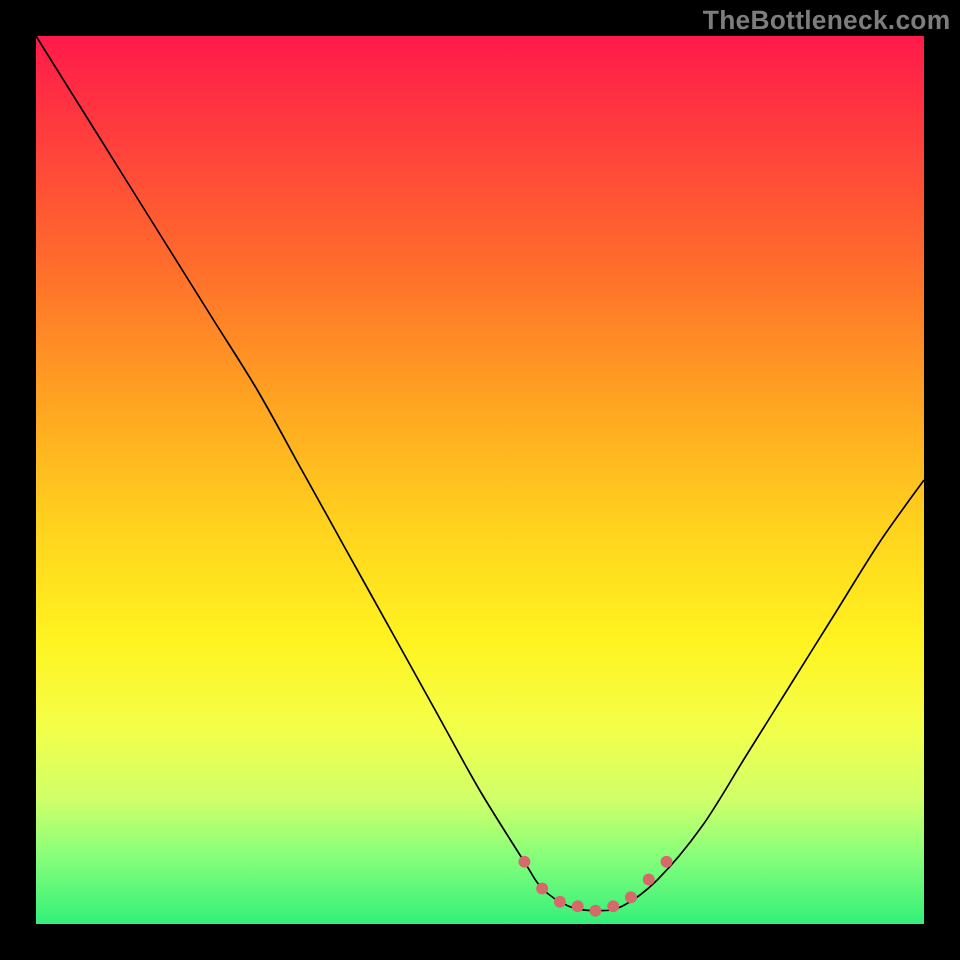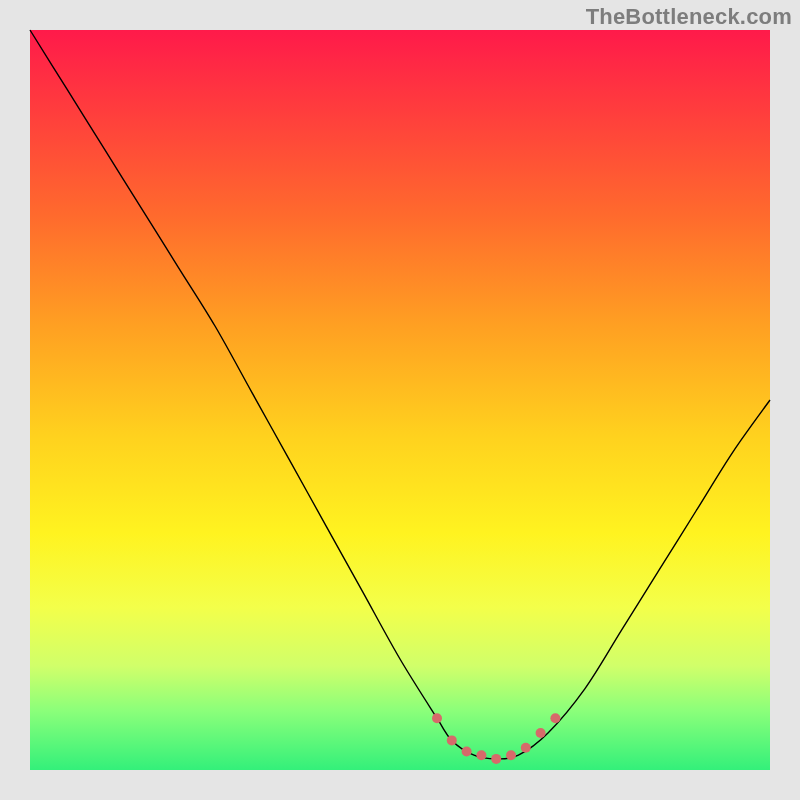--- a/index.html
+++ b/index.html
@@ -1,21 +1,21 @@
 <!DOCTYPE html>
 <html><head>
 <meta charset="utf-8">
 <style>
   * { margin: 0; padding: 0; box-sizing: border-box; }
   html, body { width: 800px; height: 800px; overflow: hidden; background: #fff; }
   .frame {
     position: relative;
     width: 800px;
     height: 800px;
-    background: #e5e5e5;
+    background: #000000;
   }
   .watermark {
     position: absolute;
     top: 4px;
     right: 8px;
     font-family: Arial, Helvetica, sans-serif;
     font-size: 22px;
     font-weight: 600;
     color: #7d7d7d;
     letter-spacing: 0.2px;

